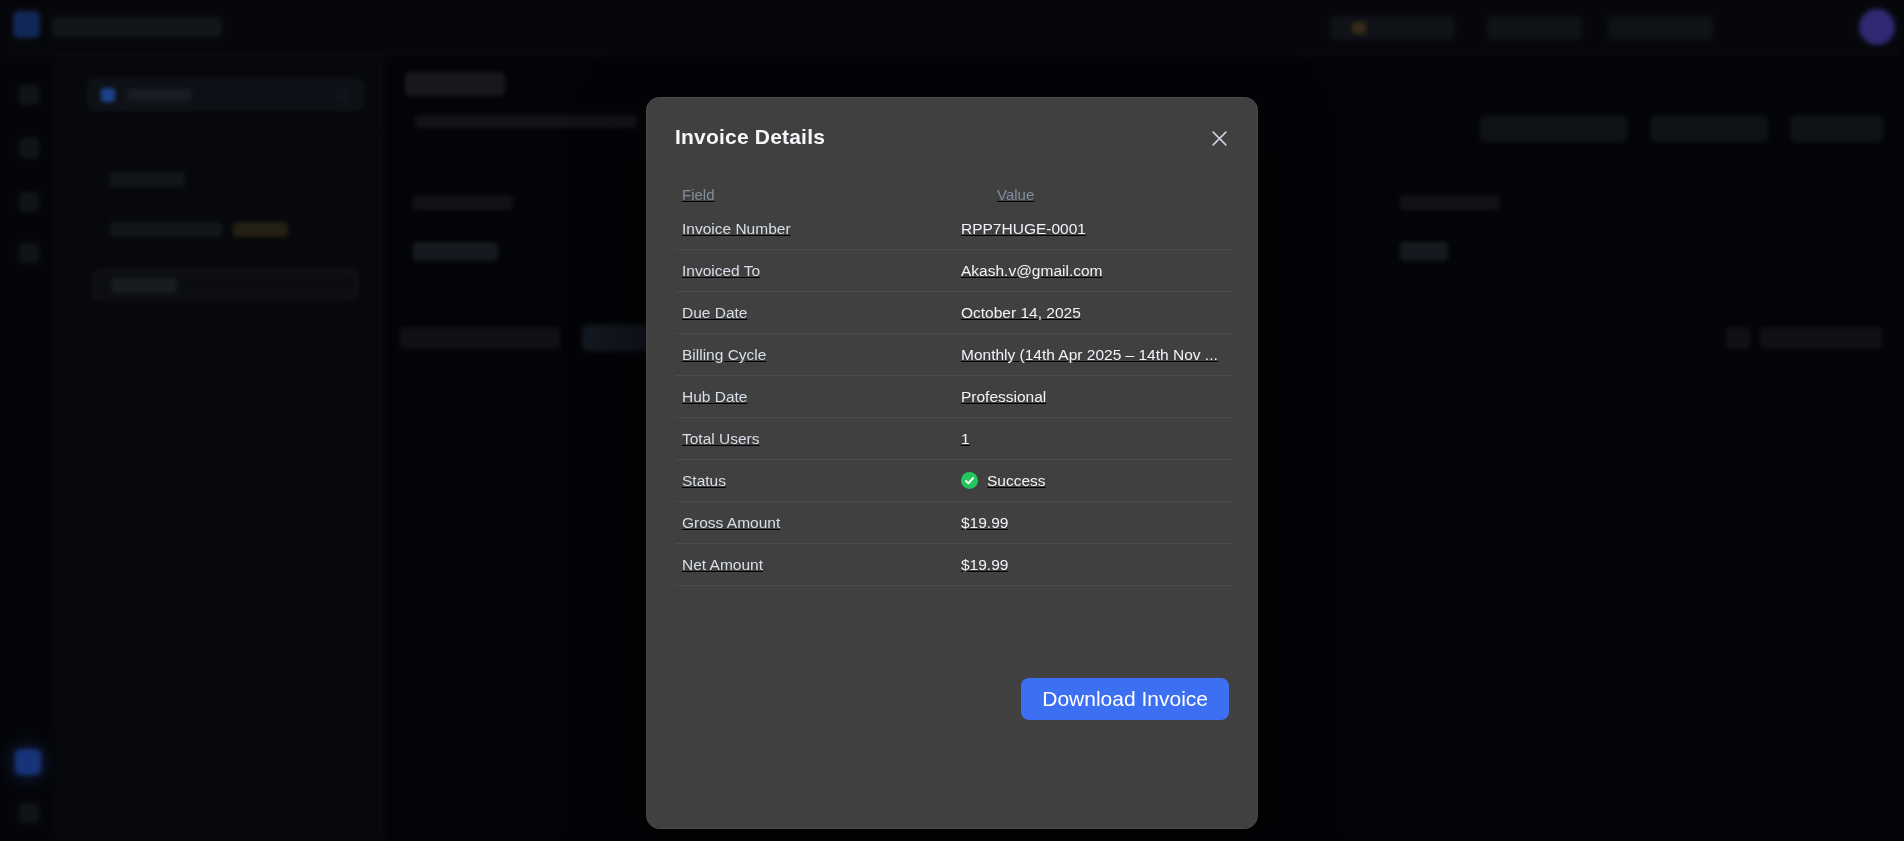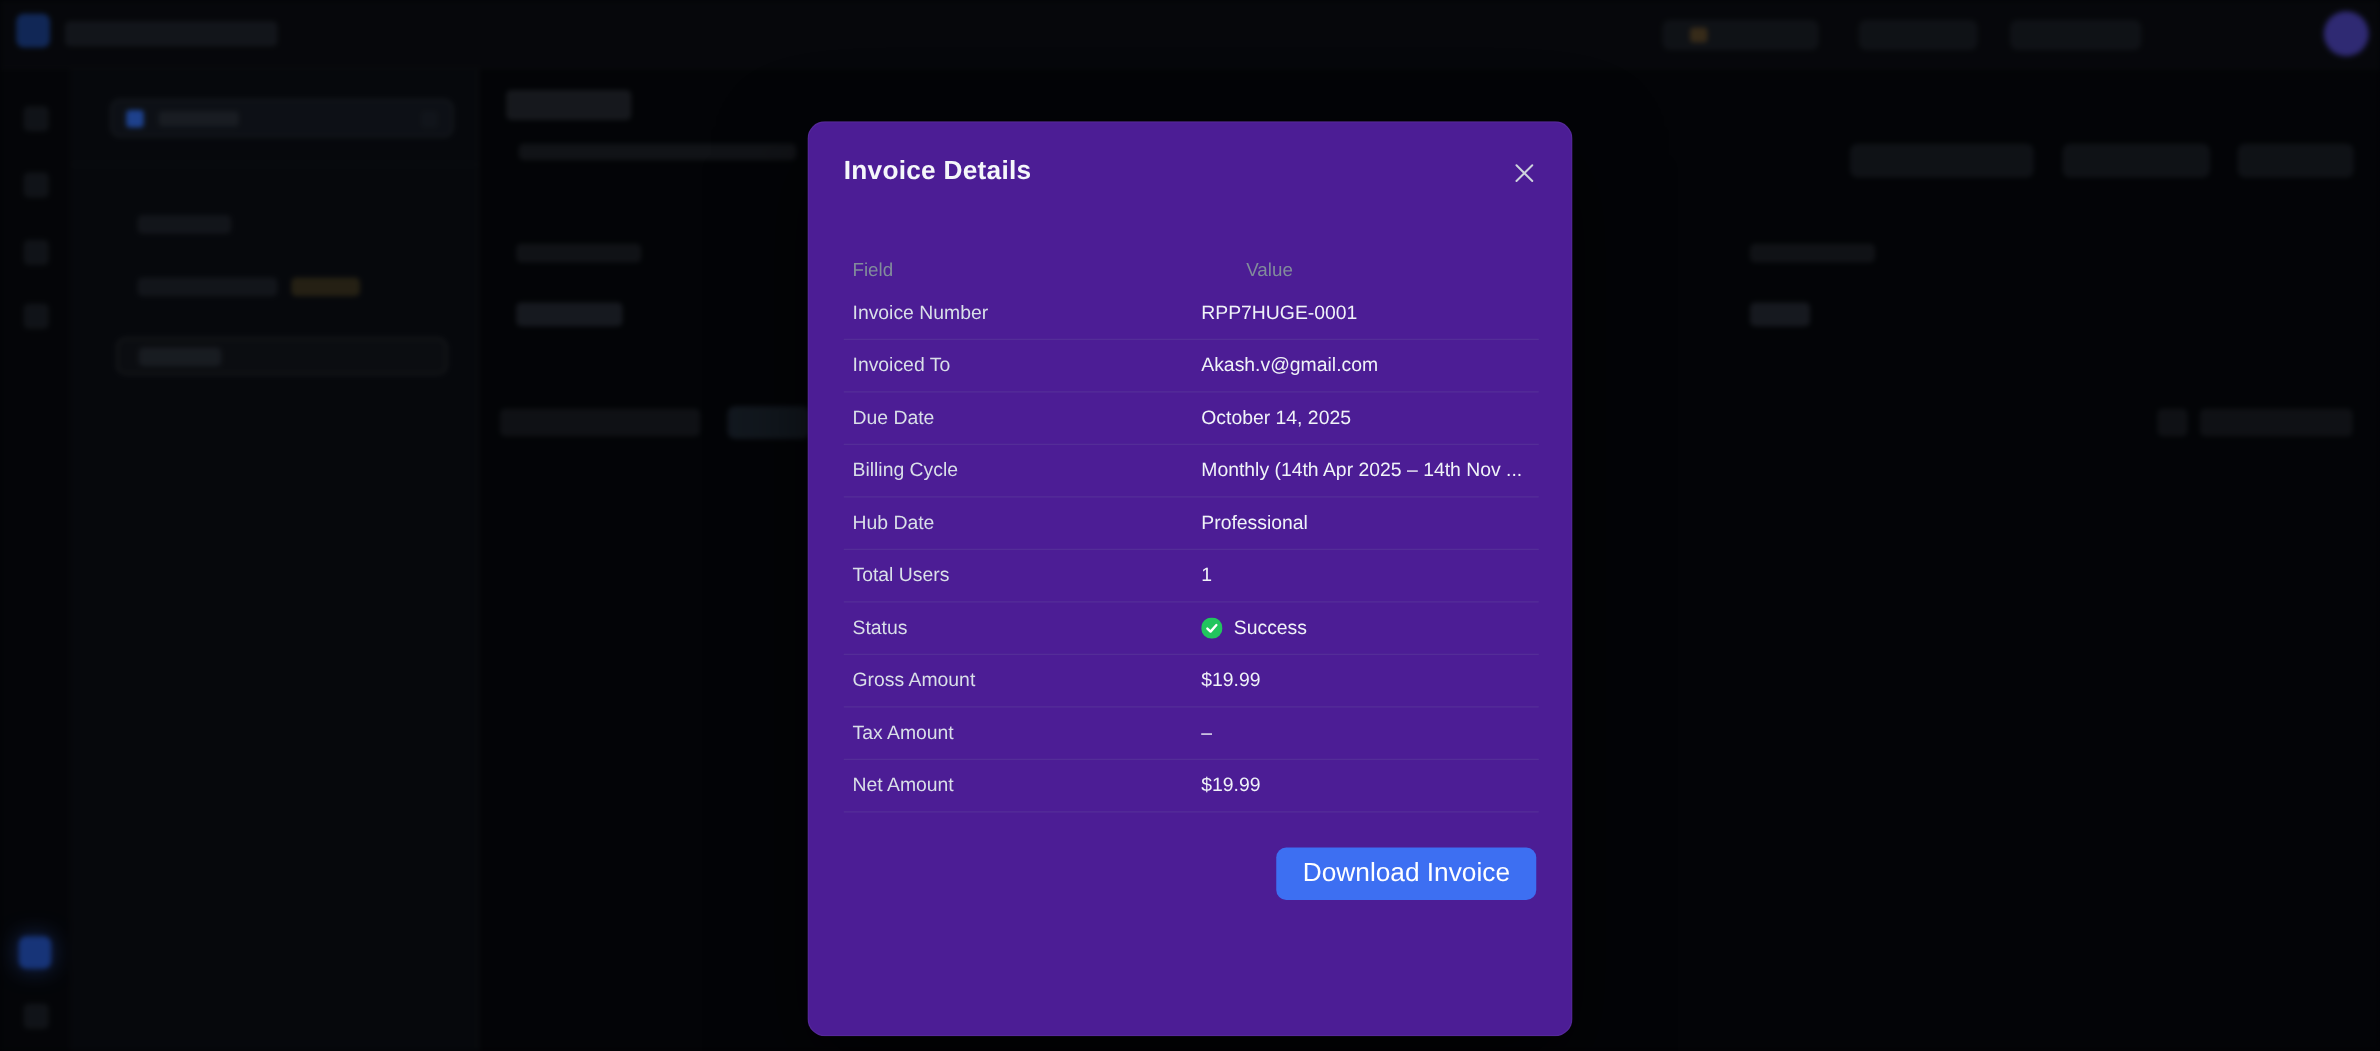--- a/index.html
+++ b/index.html
@@ -37,27 +37,27 @@
   .sel-item { position:absolute; left:36px; top:215px; width:265px; height:30px; border-radius:8px;
               background:rgba(255,255,255,0.035); border:1px solid rgba(255,255,255,0.12); }
 
   .mainbg { position:absolute; left:383px; top:55px; width:1521px; height:786px; background:#05070b; }
 
   
   .overlay { position:absolute; inset:0; background:rgba(0,0,0,0.35); z-index:5; }
 
   
   .modal { position:absolute; left:646px; top:97px; width:612px; height:732px; z-index:10;
-           background:#4c1d95; border:1px solid rgba(255,255,255,0.05); border-radius:14px;
+           background:#404040; border:1px solid rgba(255,255,255,0.05); border-radius:14px;
            box-shadow:0 25px 70px rgba(0,0,0,0.65); }
   .modal-title { position:absolute; left:28px; top:27px; font-size:21px; font-weight:700;
                  color:#f5f7fa; letter-spacing:.2px; }
   .close-btn { position:absolute; right:26px; top:28px; width:24px; height:24px; background:none;
                border:none; cursor:pointer; display:flex; align-items:center; justify-content:center; }
-  .itable { position:absolute; left:28px; top:104px; width:556px; }
+  .itable { position:absolute; left:28px; top:82px; width:556px;text-decoration:underline; }
   .thead { display:flex; height:28px; align-items:center; color:#828c9b; font-size:15px; }
   .th-field { width:286px; padding-left:7px; }
   .th-value { flex:1;margin-left:36px; }
   .trow { display:flex; height:42px; align-items:center; border-bottom:1px solid rgba(148,163,184,0.12);
           font-size:15.5px; }
   .tfield { width:286px; padding-left:7px; color:#d9dfe8; }
   .tvalue { flex:1; color:#f0f3f8; display:flex; align-items:flex-start; }
   .sicon { display:none; width:17px; height:17px; margin-right:9px; }
   .download-btn { position:absolute; right:28px; top:580px; height:42px; padding:0 21px;
                   background:#3d6ff2; color:#ffffff; font-family:"Liberation Sans",sans-serif;
@@ -205,27 +205,20 @@
   </div>
 
   <div class="trow">
     <span class="tfield">Gross Amount</span>
     <span class="tvalue">
 
       <span>$19.99</span>
     </span>
   </div>
 
-  <div class="trow">
-    <span class="tfield">Tax Amount</span>
-    <span class="tvalue">
-
-      <span>–</span>
-    </span>
-  </div>
 
   <div class="trow">
     <span class="tfield">Net Amount</span>
     <span class="tvalue">
 
       <span>$19.99</span>
     </span>
   </div>
 </div>
     </div>

